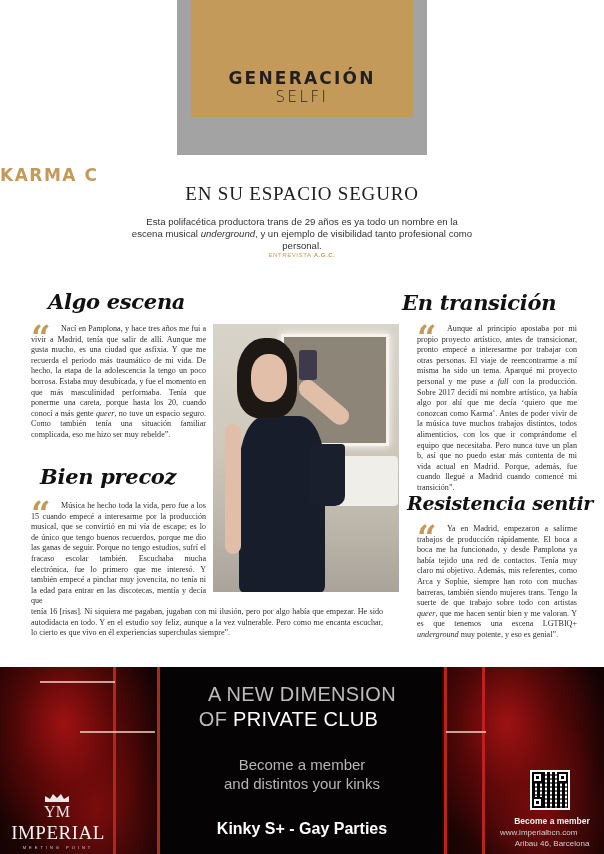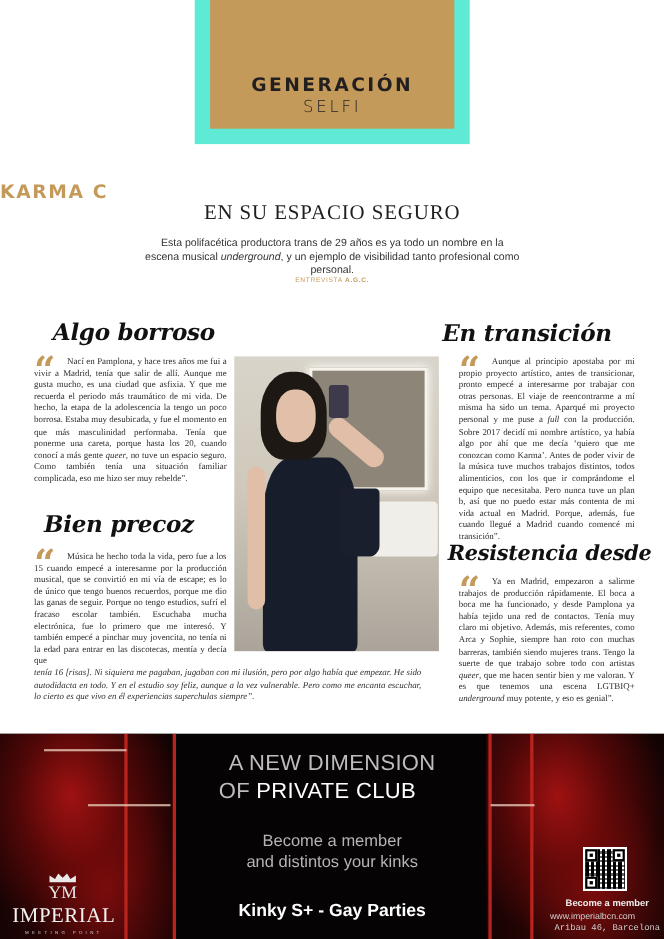--- a/index.html
+++ b/index.html
@@ -1,19 +1,19 @@
 <!DOCTYPE html>
 <html><head>
 <meta charset="utf-8">
 <style>
   * { box-sizing: border-box; margin: 0; padding: 0; }
   html, body { width: 604px; height: 854px; background: #ffffff; overflow: hidden; }
   body { position: relative; font-family: "DejaVu Serif", serif; color: #2b2b2b; }
 
-  .header-box { position: absolute; left: 177px; top: 0; width: 250px; height: 131px; background: #5eead4; }
+  .header-box { position: absolute; left: 177px; top: 0; width: 250px; height: 155px; background: #a3a3a3; }
   .header-inner { position: absolute; left: 14px; top: 0; width: 222px; height: 117px; background: #c49a5a; }
   .series-title { position: absolute; left: 0; width: 100%; top: 68px; text-align: center; font-family: "DejaVu Sans", sans-serif; font-weight: bold; font-size: 17px; letter-spacing: 2.2px; color: #231f20; }
   .series-sub { position: absolute; left: 0; width: 100%; top: 88px; text-align: center; font-family: "DejaVu Sans", sans-serif; font-size: 15px; letter-spacing: 2.5px; color: #231f20; font-weight: 300; }
 
   .headline-name { position: absolute; left: 0; width: 604px; top: 165px; font-family: "DejaVu Sans", sans-serif; font-weight: bold; font-size: 17px; letter-spacing: 1.5px; color: #c49a5a; }
   .headline-main { position: absolute; left: 0; width: 604px; top: 183px; text-align: center; font-family: "Liberation Serif", serif; font-size: 19px; letter-spacing: 0.8px; color: #1e1e1e; }
   .standfirst { position: absolute; left: 130px; width: 344px; top: 216px; text-align: center; font-family: "Liberation Sans", sans-serif; font-size: 9.6px; line-height: 12.2px; color: #333; }
   .byline { position: absolute; left: 0; width: 604px; top: 252px; text-align: center; font-family: "Liberation Sans", sans-serif; font-size: 6px; letter-spacing: 0.6px; color: #c49a5a; }
   .byline b { font-weight: bold; }
 
@@ -53,63 +53,63 @@
   .logo-text { position: absolute; left: 6px; top: 822px; width: 104px; text-align: center; font-family: "Liberation Serif", serif; font-size: 19px; color: #f2f2f2; letter-spacing: 0.5px; }
   .logo-tag { position: absolute; left: 6px; top: 845px; width: 104px; text-align: center; font-family: "Liberation Sans", sans-serif; font-size: 4px; letter-spacing: 3px; color: #d0d0d0; }
   .qr { position: absolute; left: 530px; top: 770px; width: 40px; height: 40px; background: #fff; padding: 2px; }
   .qr-grid { width: 36px; height: 36px; background:
      repeating-linear-gradient(90deg, #000 0 3px, transparent 3px 5px),
      repeating-linear-gradient(0deg, rgba(0,0,0,0.6) 0 2px, transparent 2px 4px); }
   .qr .finder { position: absolute; width: 11px; height: 11px; border: 2px solid #000; background: #fff; }
   .qr .finder::after { content: ""; position: absolute; left: 2px; top: 2px; width: 3px; height: 3px; background: #000; }
   .ad-member { position: absolute; left: 500px; width: 104px; top: 816px; text-align: center; font-family: "Liberation Sans", sans-serif; font-weight: bold; font-size: 8.5px; color: #f0f0f0; }
   .ad-url { position: absolute; left: 500px; width: 104px; top: 828px; text-align: left; font-family: "Liberation Sans", sans-serif; font-size: 8px; color: #cfcfcf; }
-  .ad-addr { position: absolute; left: 500px; width: 104px; top: 839px; text-align: center; font-family: Liberation Mono, monospace; font-size: 8px; color: #cfcfcf; }
+  .ad-addr { position: absolute; left: 500px; width: 104px; top: 839px; text-align: center; font-family: Liberation Sans, sans-serif; font-size: 8px; color: #cfcfcf; }
 </style>
 </head>
 <body>
 
 <div class="header-box">
   <div class="header-inner">
     <div class="series-title">GENERACIÓN</div>
     <div class="series-sub">SELFI</div>
   </div>
 </div>
 
 <div class="headline-name">KARMA C</div>
 <div class="headline-main">EN SU ESPACIO SEGURO</div>
 <div class="standfirst"><span>Esta polifacética productora trans de 29 años es ya todo un nombre en la escena musical </span><i>underground</i><span>, y un ejemplo de visibilidad tanto profesional como personal.</span></div>
 <div class="byline"><span>ENTREVISTA</span> <b>A.G.C.</b></div>
 
-<div class="section-title" style="left:48px; top:289px; font-size:21px;">Algo borroso</div>
+<div class="section-title" style="left:48px; top:289px; font-size:21px;">Algo escena</div>
 <div class="quote-mark" style="left:31px; top:320px;">“</div>
 <div class="col-text" style="left:31px; top:324px; width:175px; text-indent:30px;"><span>Nací en Pamplona, y hace tres años me fui a vivir a Madrid, tenía que salir de allí. Aunque me gusta mucho, es una ciudad que asfixia. Y que me recuerda el periodo más traumático de mi vida. De hecho, la etapa de la adolescencia la tengo un poco borrosa. Estaba muy desubicada, y fue el momento en que más masculinidad performaba. Tenía que ponerme una careta, porque hasta los 20, cuando conocí a más gente </span><i>queer</i><span>, no tuve un espacio seguro. Como también tenía una situación familiar complicada, eso me hizo ser muy rebelde”.</span></div>
 
 <div class="section-title" style="left:40px; top:464px; font-size:21px;">Bien precoz</div>
 <div class="quote-mark" style="left:31px; top:496px;">“</div>
 <div class="col-text" style="left:31px; top:501px; width:175px; text-indent:30px;">Música he hecho toda la vida, pero fue a los 15 cuando empecé a interesarme por la producción musical, que se convirtió en mi vía de escape; es lo de único que tengo buenos recuerdos, porque me dio las ganas de seguir. Porque no tengo estudios, sufrí el fracaso escolar también. Escuchaba mucha electrónica, fue lo primero que me interesó. Y también empecé a pinchar muy jovencita, no tenía ni la edad para entrar en las discotecas, mentía y decía que</div>
-<div class="col-text" style="left:31px; top:607px; width:352px;font-style:italic;">tenía 16 [risas]. Ni siquiera me pagaban, jugaban con mi ilusión, pero por algo había que empezar. He sido autodidacta en todo. Y en el estudio soy feliz, aunque a la vez vulnerable. Pero como me encanta escuchar, lo cierto es que vivo en él experiencias superchulas siempre”.</div>
+<div class="col-text" style="left:31px; top:607px; width:352px;">tenía 16 [risas]. Ni siquiera me pagaban, jugaban con mi ilusión, pero por algo había que empezar. He sido autodidacta en todo. Y en el estudio soy feliz, aunque a la vez vulnerable. Pero como me encanta escuchar, lo cierto es que vivo en él experiencias superchulas siempre”.</div>
 
 <div class="photo" title="Mirror selfie of Karma C in a black dress in a bathroom">
   <div class="mirror"></div>
   <div class="sink"></div>
   <div class="dress"></div>
   <div class="arm"></div>
   <div class="bag"></div>
   <div class="hair"></div>
   <div class="face"></div>
   <div class="arm2"></div>
   <div class="phone"></div>
 </div>
 
 <div class="section-title" style="left:402px; top:290px; font-size:21px;">En transición</div>
 <div class="quote-mark" style="left:417px; top:320px;">“</div>
 <div class="col-text" style="left:417px; top:324px; width:160px; text-indent:30px;"><span>Aunque al principio apostaba por mi propio proyecto artístico, antes de transicionar, pronto empecé a interesarme por trabajar con otras personas. El viaje de reencontrarme a mí misma ha sido un tema. Aparqué mi proyecto personal y me puse a </span><i>full</i><span> con la producción. Sobre 2017 decidí mi nombre artístico, ya había algo por ahí que me decía ‘quiero que me conozcan como Karma’. Antes de poder vivir de la música tuve muchos trabajos distintos, todos alimenticios, con los que ir comprándome el equipo que necesitaba. Pero nunca tuve un plan b, así que no puedo estar más contenta de mi vida actual en Madrid. Porque, además, fue cuando llegué a Madrid cuando comencé mi transición”.</span></div>
 
-<div class="section-title" style="left:407px; top:492px; font-size:19px;">Resistencia desde</div>
+<div class="section-title" style="left:407px; top:492px; font-size:19px;">Resistencia sentir</div>
 <div class="quote-mark" style="left:417px; top:520px;">“</div>
 <div class="col-text" style="left:417px; top:524px; width:160px; text-indent:30px;"><span>Ya en Madrid, empezaron a salirme trabajos de producción rápidamente. El boca a boca me ha funcionado, y desde Pamplona ya había tejido una red de contactos. Tenía muy claro mi objetivo. Además, mis referentes, como Arca y Sophie, siempre han roto con muchas barreras, también siendo mujeres trans. Tengo la suerte de que trabajo sobre todo con artistas </span><i>queer</i><span>, que me hacen sentir bien y me valoran. Y es que tenemos una escena LGTBIQ+ </span><i>underground</i><span> muy potente, y eso es genial”.</span></div>
 
 <div class="ad">
   <div class="ad-left"></div>
   <div class="ad-right"></div>
   <div class="red-line" style="left:113px;"></div>
   <div class="red-line" style="left:157px;"></div>
   <div class="red-line" style="left:444px;"></div>
   <div class="red-line" style="left:482px;"></div>

